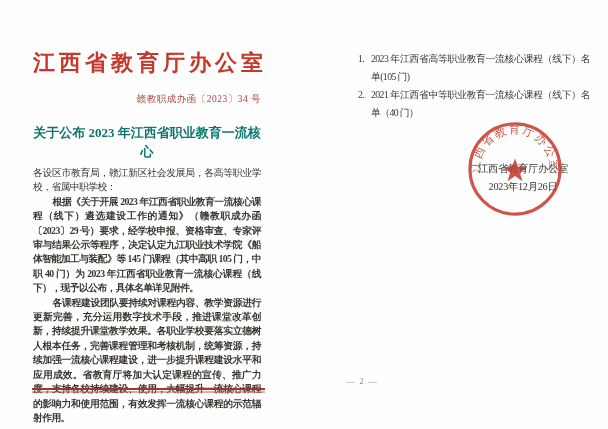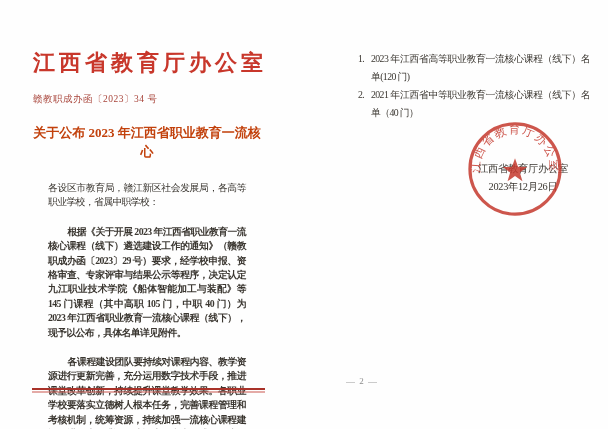--- a/index.html
+++ b/index.html
@@ -9,33 +9,33 @@
     color:#35322d;
   }
   .spread{position:absolute;inset:0;background:#fefefe;}
   
   .letterhead{
     position:absolute;left:33px;top:48px;width:236px;
     font-size:22px;font-weight:bold;letter-spacing:4px;white-space:nowrap;
     color:#c8372b;
   }
   .doc-number{
-    position:absolute;left:33px;top:93px;width:228px;
+    position:absolute;left:33px;top:93px;width:228px;text-align:right;
     font-size:9.5px;color:#a8443a;letter-spacing:.5px;
   }
   .doc-title{
     position:absolute;left:33px;top:123px;width:228px;text-align:center;
-    font-size:13px;line-height:19px;font-weight:bold;color:#c2410c;margin:0;
+    font-size:13px;line-height:19px;font-weight:bold;color:#0f766e;margin:0;
   }
   .body-text{
     position:absolute;left:33px;top:166px;width:228px;
     font-size:9.8px;line-height:14.4px;letter-spacing:-0.6px;
     text-align:justify;color:#3a3630;
   }
-  .body-text p{margin:15px;}
+  .body-text p{margin:0;}
   .body-text p.indent{text-indent:2em;font-weight:bold;}
   .red-rule{
     position:absolute;left:32px;top:388px;width:233px;height:2px;
     background:#a93229;
     box-shadow:0 3px 0 rgba(205,100,92,.55);
   }
   
   .attachments{
     position:absolute;left:358px;top:50px;width:232px;
     font-size:9.8px;line-height:18px;letter-spacing:-0.6px;color:#3a3630;
@@ -78,21 +78,21 @@
 
     <div class="red-rule"></div>
   </div>
 
   <div>
 
     <div class="attachments">
       <div class="attach-items">
         <div class="attach-item">
           <span class="attach-num">1.</span>
-          <span class="attach-text">2023 年江西省高等职业教育一流核心课程（线下）名单(120 门)</span>
+          <span class="attach-text">2023 年江西省高等职业教育一流核心课程（线下）名单(105 门)</span>
         </div>
         <div class="attach-item">
           <span class="attach-num">2.</span>
           <span class="attach-text">2021 年江西省中等职业教育一流核心课程（线下）名单（40 门）</span>
         </div>
       </div>
     </div>
 
     <div class="signature">
       <div>江西省教育厅办公室</div>

